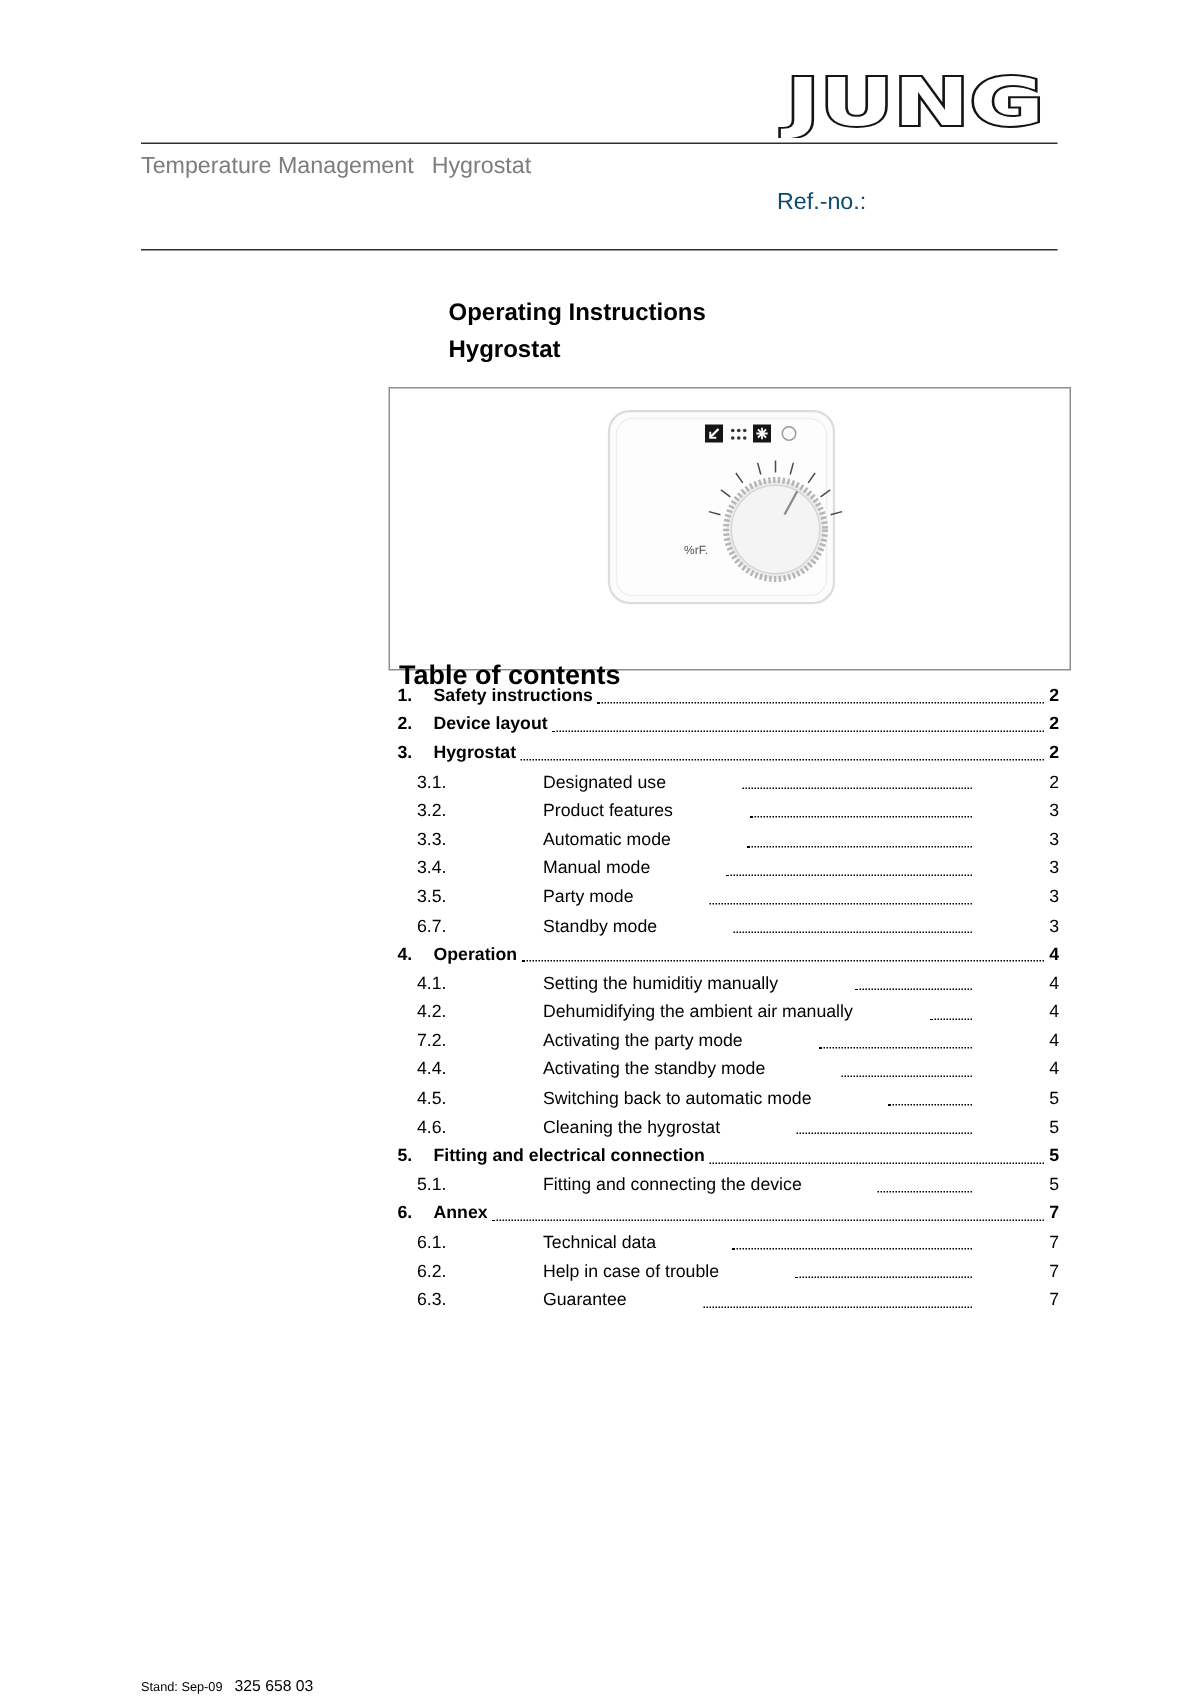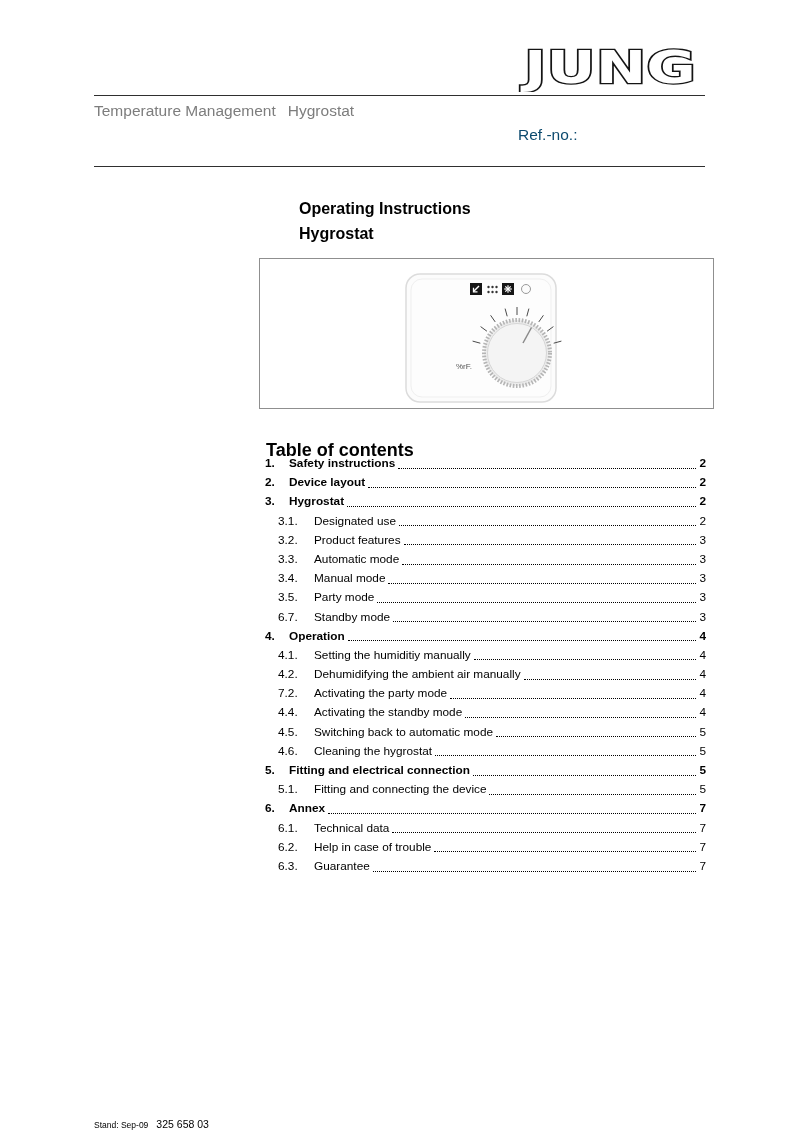--- a/index.html
+++ b/index.html
@@ -9,27 +9,27 @@
     font-family:"Liberation Sans", sans-serif; color:#000; overflow:hidden;
   }
   .logo-wrap { position:absolute; left:516px; top:40px; width:188px; height:52px; }
   .rule { position:absolute; left:94px; width:611px; border-top:1.6px solid #2f2f2f; }
   .rule-top { top:95px; }
   .rule-mid { top:166px; }
   .product-line { position:absolute; left:94px; top:102px; font-size:15.5px; color:#7d7d7d; }
   .product-line .cat { margin-right:12px; }
   .ref-no { position:absolute; left:518px; top:126px; font-size:15.5px; color:#0c4a6e; }
   .doc-title { position:absolute; left:267px; top:196px; font-size:16px; font-weight:bold; line-height:25px;margin-left:32px; }
-  .figure-box { position:absolute; left:259px; top:258px; width:455px; height:151px; border:1px solid #8f8f8f; background:#fff;text-align:center; }
+  .figure-box { position:absolute; left:259px; top:258px; width:455px; height:189px; border:1px solid #8f8f8f; background:#fff;text-align:center; }
   .toc-heading { position:absolute; left:266px; top:440px; font-size:18px; font-weight:bold; }
   .toc { position:absolute; left:265px; top:454px; width:441px; }
   .toc-row { display:flex; align-items:baseline; height:19.2px; line-height:19.2px; font-size:11.8px; white-space:nowrap; }
   .toc-row.l1 { font-weight:bold; }
   .toc-row.l1 .toc-num { width:24px; flex:0 0 24px; }
-  .toc-row.l2 { padding-left:13px; }
+  .toc-row.l2 { padding-left:13px;gap:48px; }
   .toc-row.l2 .toc-num { width:36px; flex:0 0 36px; }
   .toc-dots { flex:1 1 auto; align-self:flex-end; border-bottom:1.9px dotted #000; margin:0 3px 4.6px 3px; min-width:10px; }
   .toc-page { flex:0 0 auto; }
   .footer { position:absolute; left:94px; top:1070px;margin-top:44px; }
   .footer .stand { font-size:8.5px; }
   .footer .orderno { font-size:10.5px; margin-left:8px; }
 </style>
 </head>
 <body>
 

